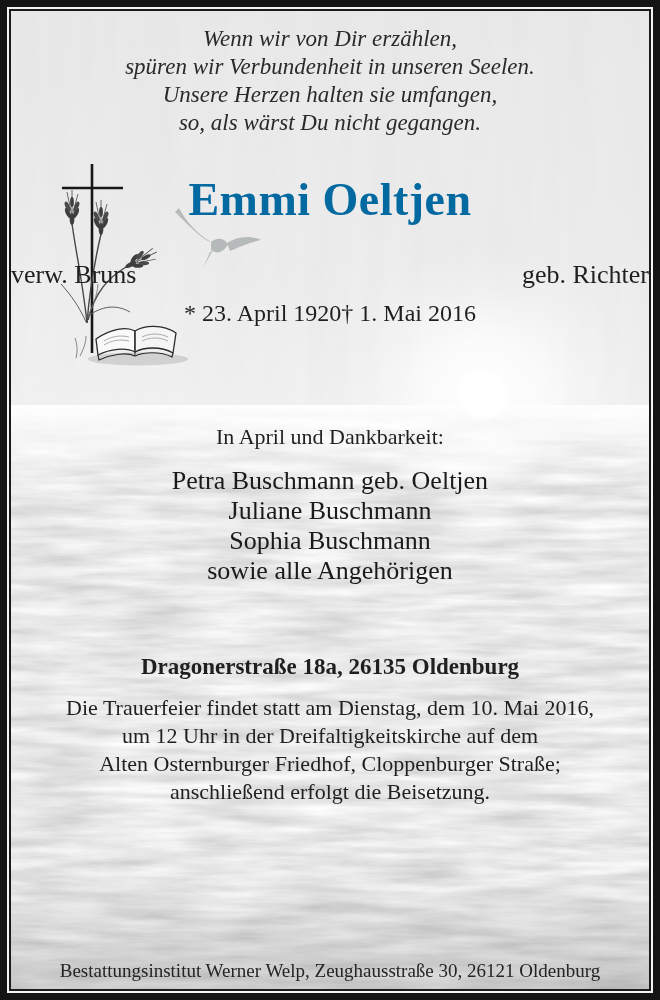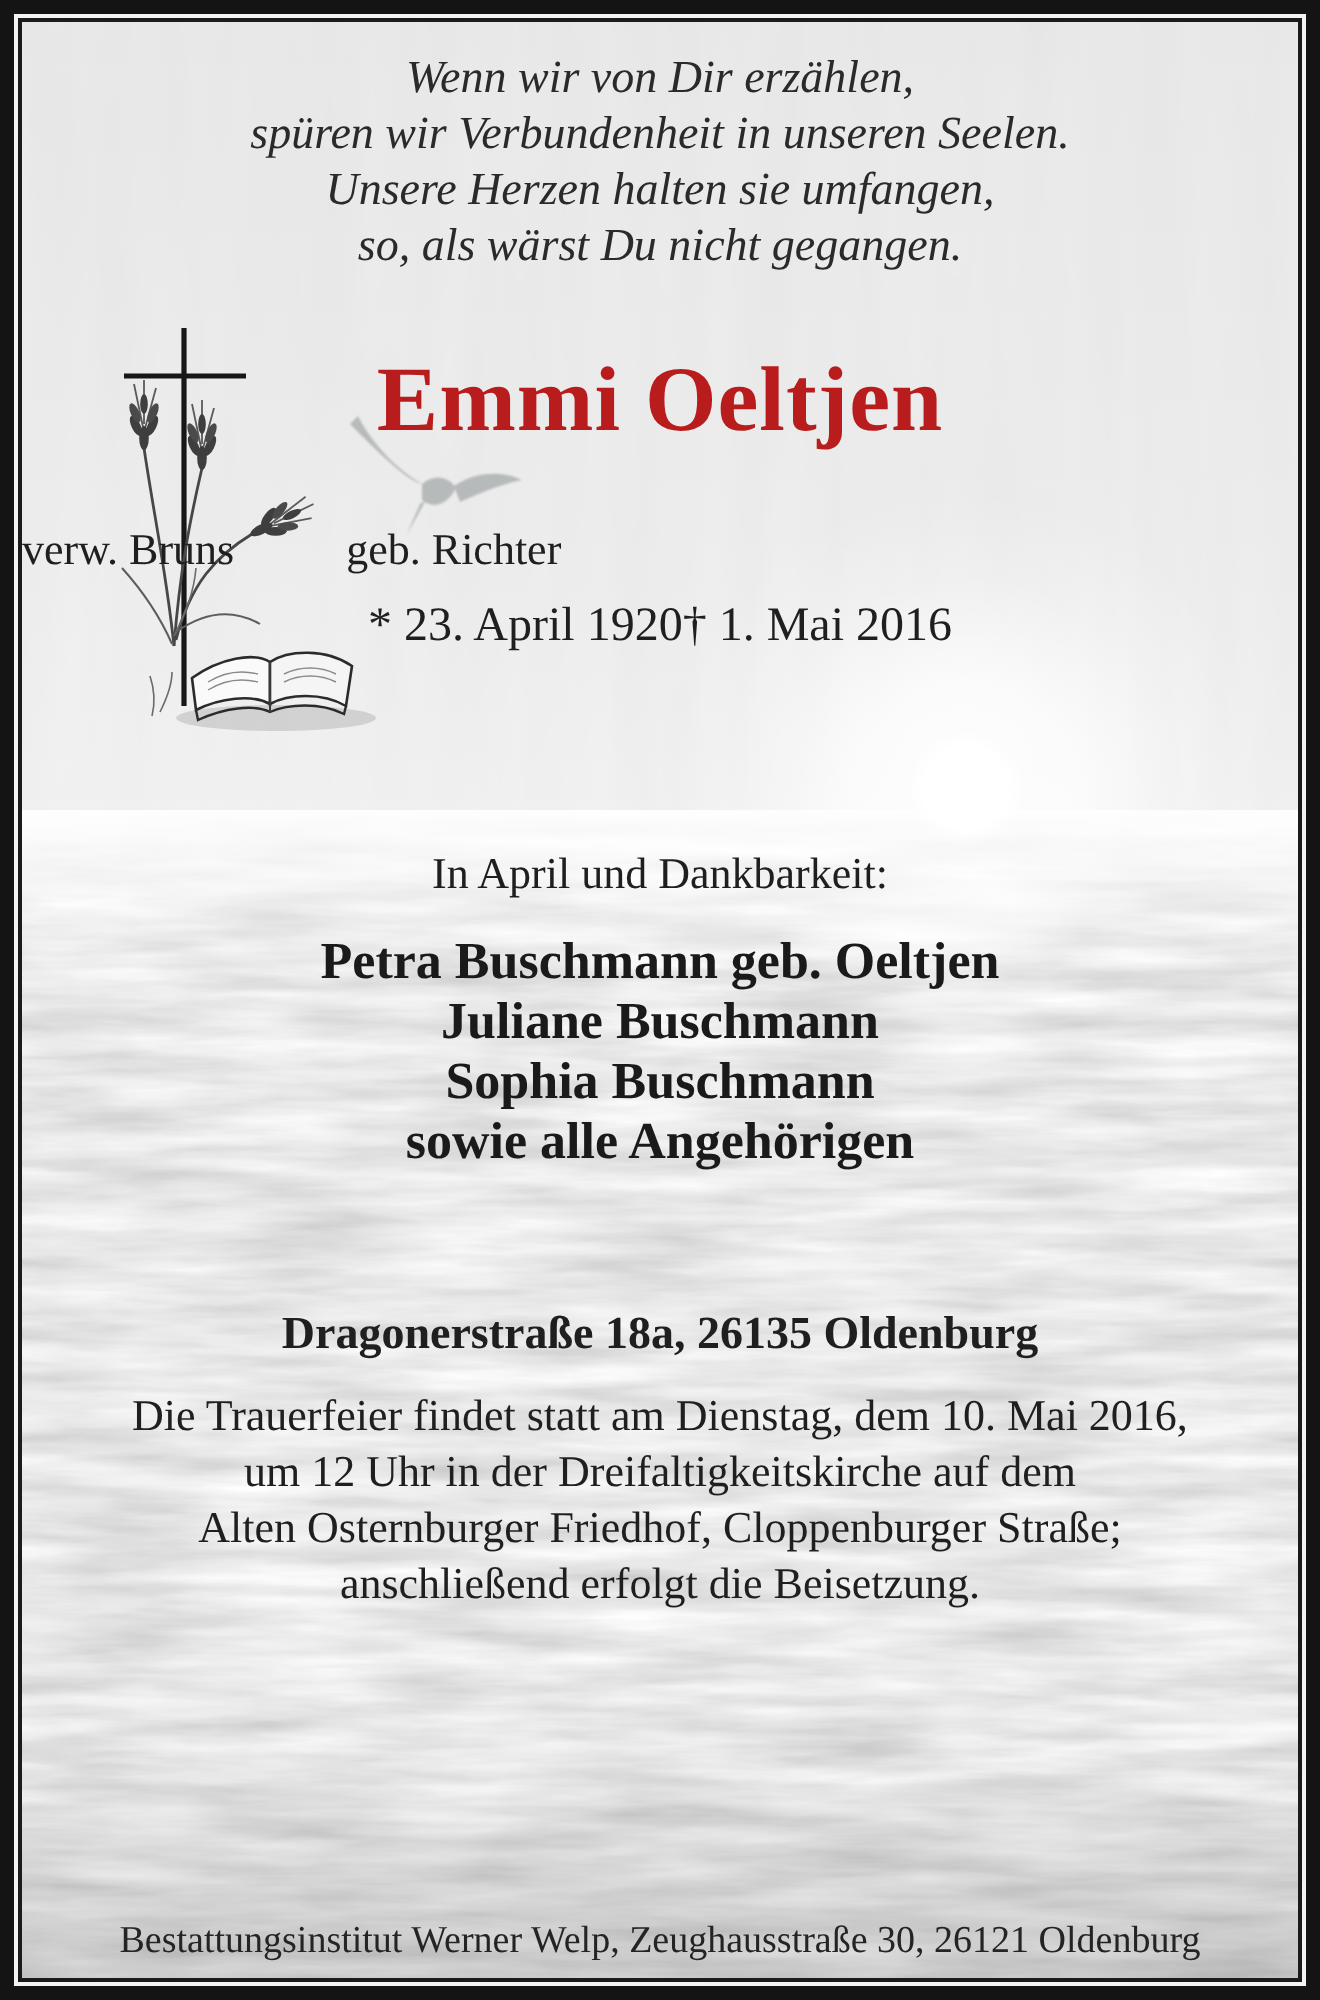--- a/index.html
+++ b/index.html
@@ -12,25 +12,25 @@
   .pinstripe{width:100%;height:100%;background:#f4f4f4;padding:2px;}
   .inner{
     position:relative;width:100%;height:100%;
     border:2px solid #1b1b1b;overflow:hidden;background:#ececec;
   }
   .bg,.art{position:absolute;display:block;}
   .bg{inset:0;width:100%;height:100%;}
   .txt{position:absolute;left:0;width:100%;text-align:center;color:#1f1f1f;}
   .line{white-space:nowrap;}
   .verse{top:14px;font-style:italic;font-size:23px;line-height:28px;color:#2a2a2a;}
-  .name{top:164px;font-size:46px;line-height:50px;font-weight:700;color:#b91c1c;letter-spacing:.5px;}
-  .subnames{top:251px;font-size:22px;line-height:26px;display:flex;justify-content:flex-start;gap:56px;}
+  .name{top:164px;font-size:46px;line-height:50px;font-weight:700;color:#0369a1;letter-spacing:.5px;}
+  .subnames{top:251px;font-size:26px;line-height:26px;display:flex;justify-content:space-between;gap:56px;}
   .dates{top:288px;font-size:24px;line-height:28px;display:flex;justify-content:center;}
   .intro{top:413px;font-size:22px;line-height:26px;}
-  .mourners{top:455px;font-size:26px;line-height:30px;font-weight:700;color:#1a1a1a;}
+  .mourners{top:455px;font-size:26px;line-height:30px;font-weight:400;color:#1a1a1a;}
   .address{top:642px;font-size:23px;line-height:28px;font-weight:bold;}
   .funeral{top:683px;font-size:22px;line-height:28px;}
   .thanks{top:828px;font-size:22px;line-height:28px;}
   .footer{top:948px;font-size:19px;line-height:23px;color:#242424;}
 </style>
 </head>
 <body>
 
 <div class="page">
  <div class="pinstripe">

